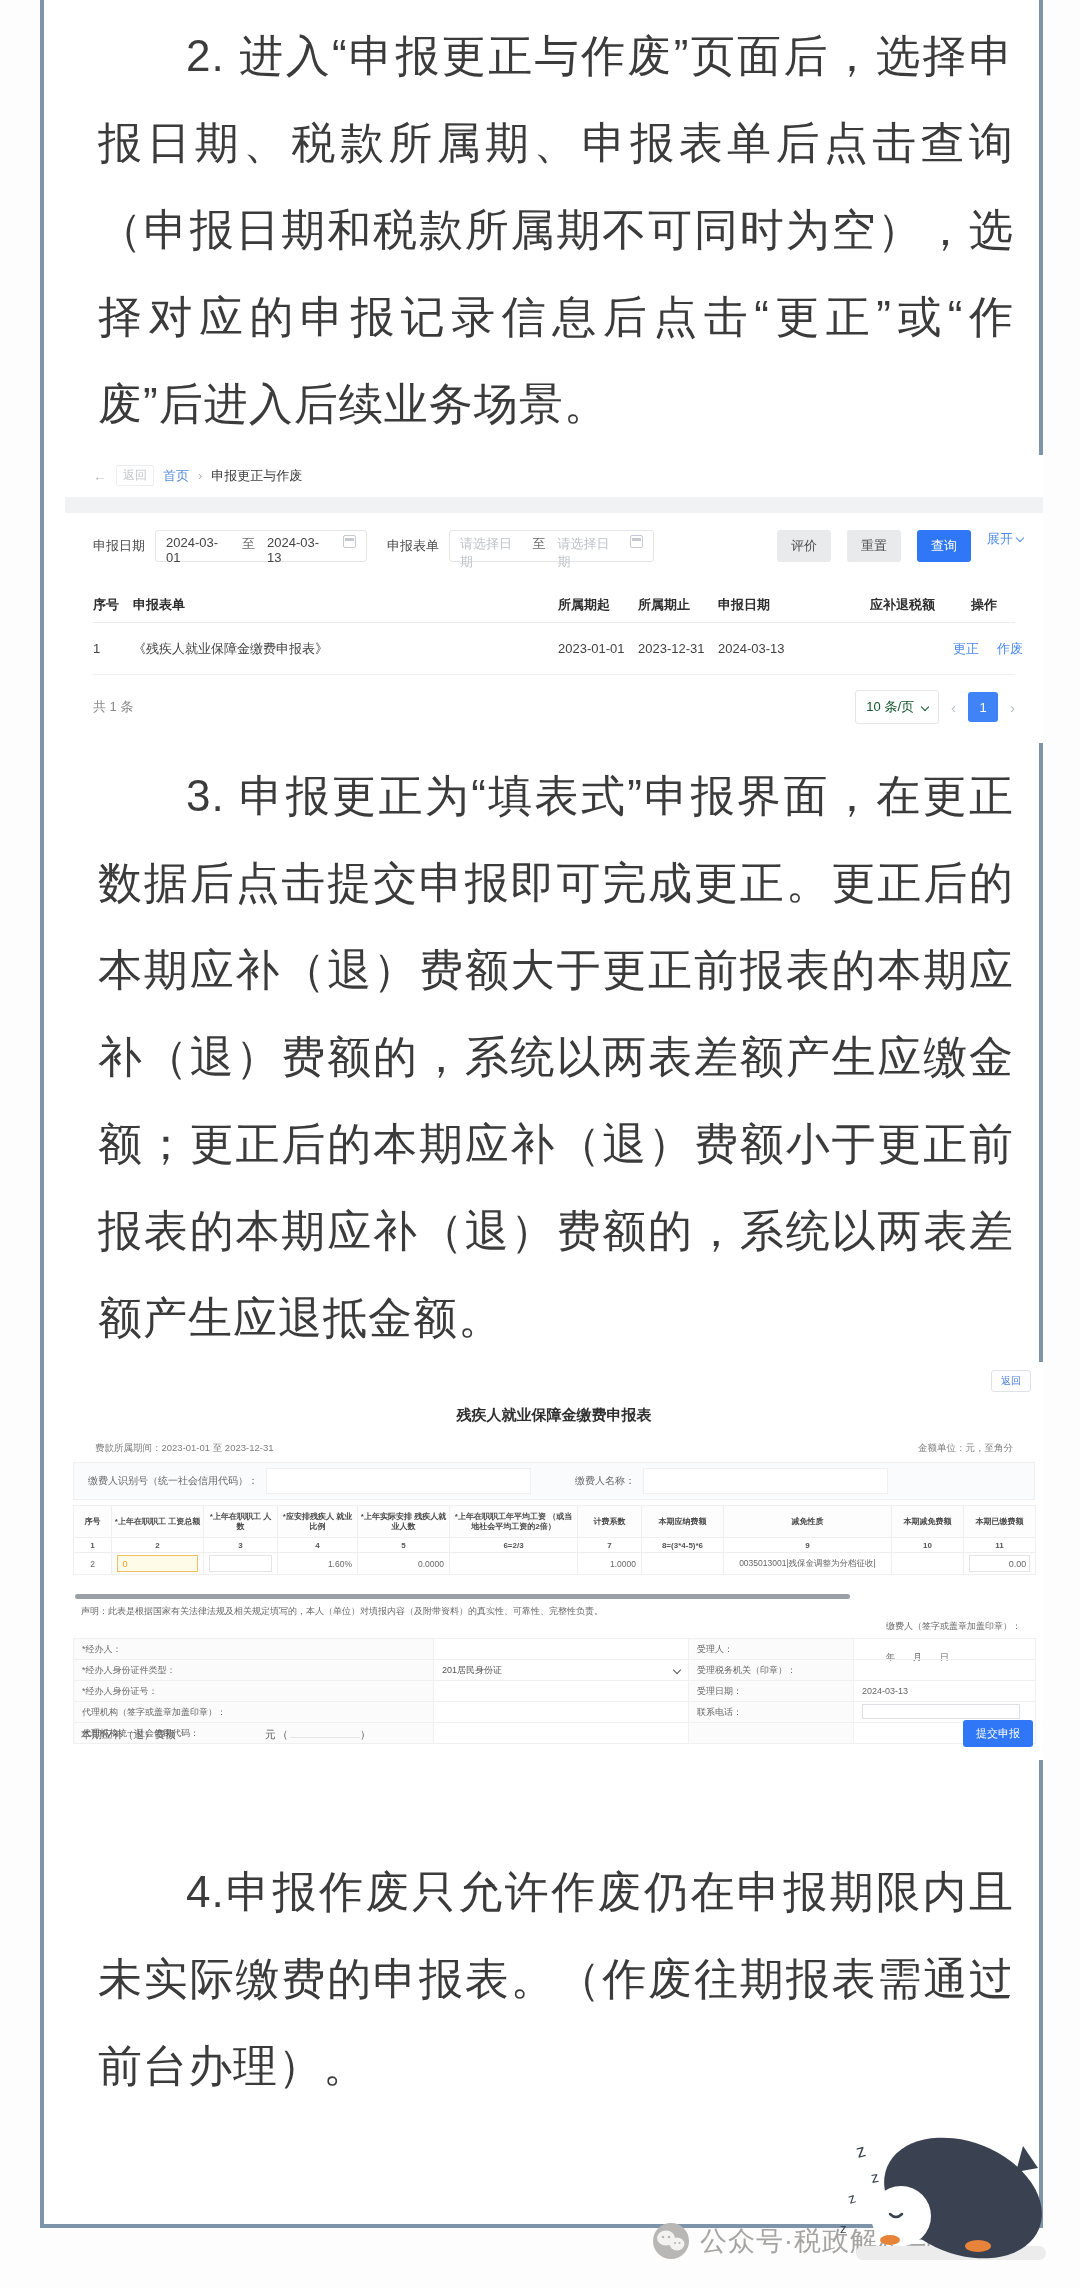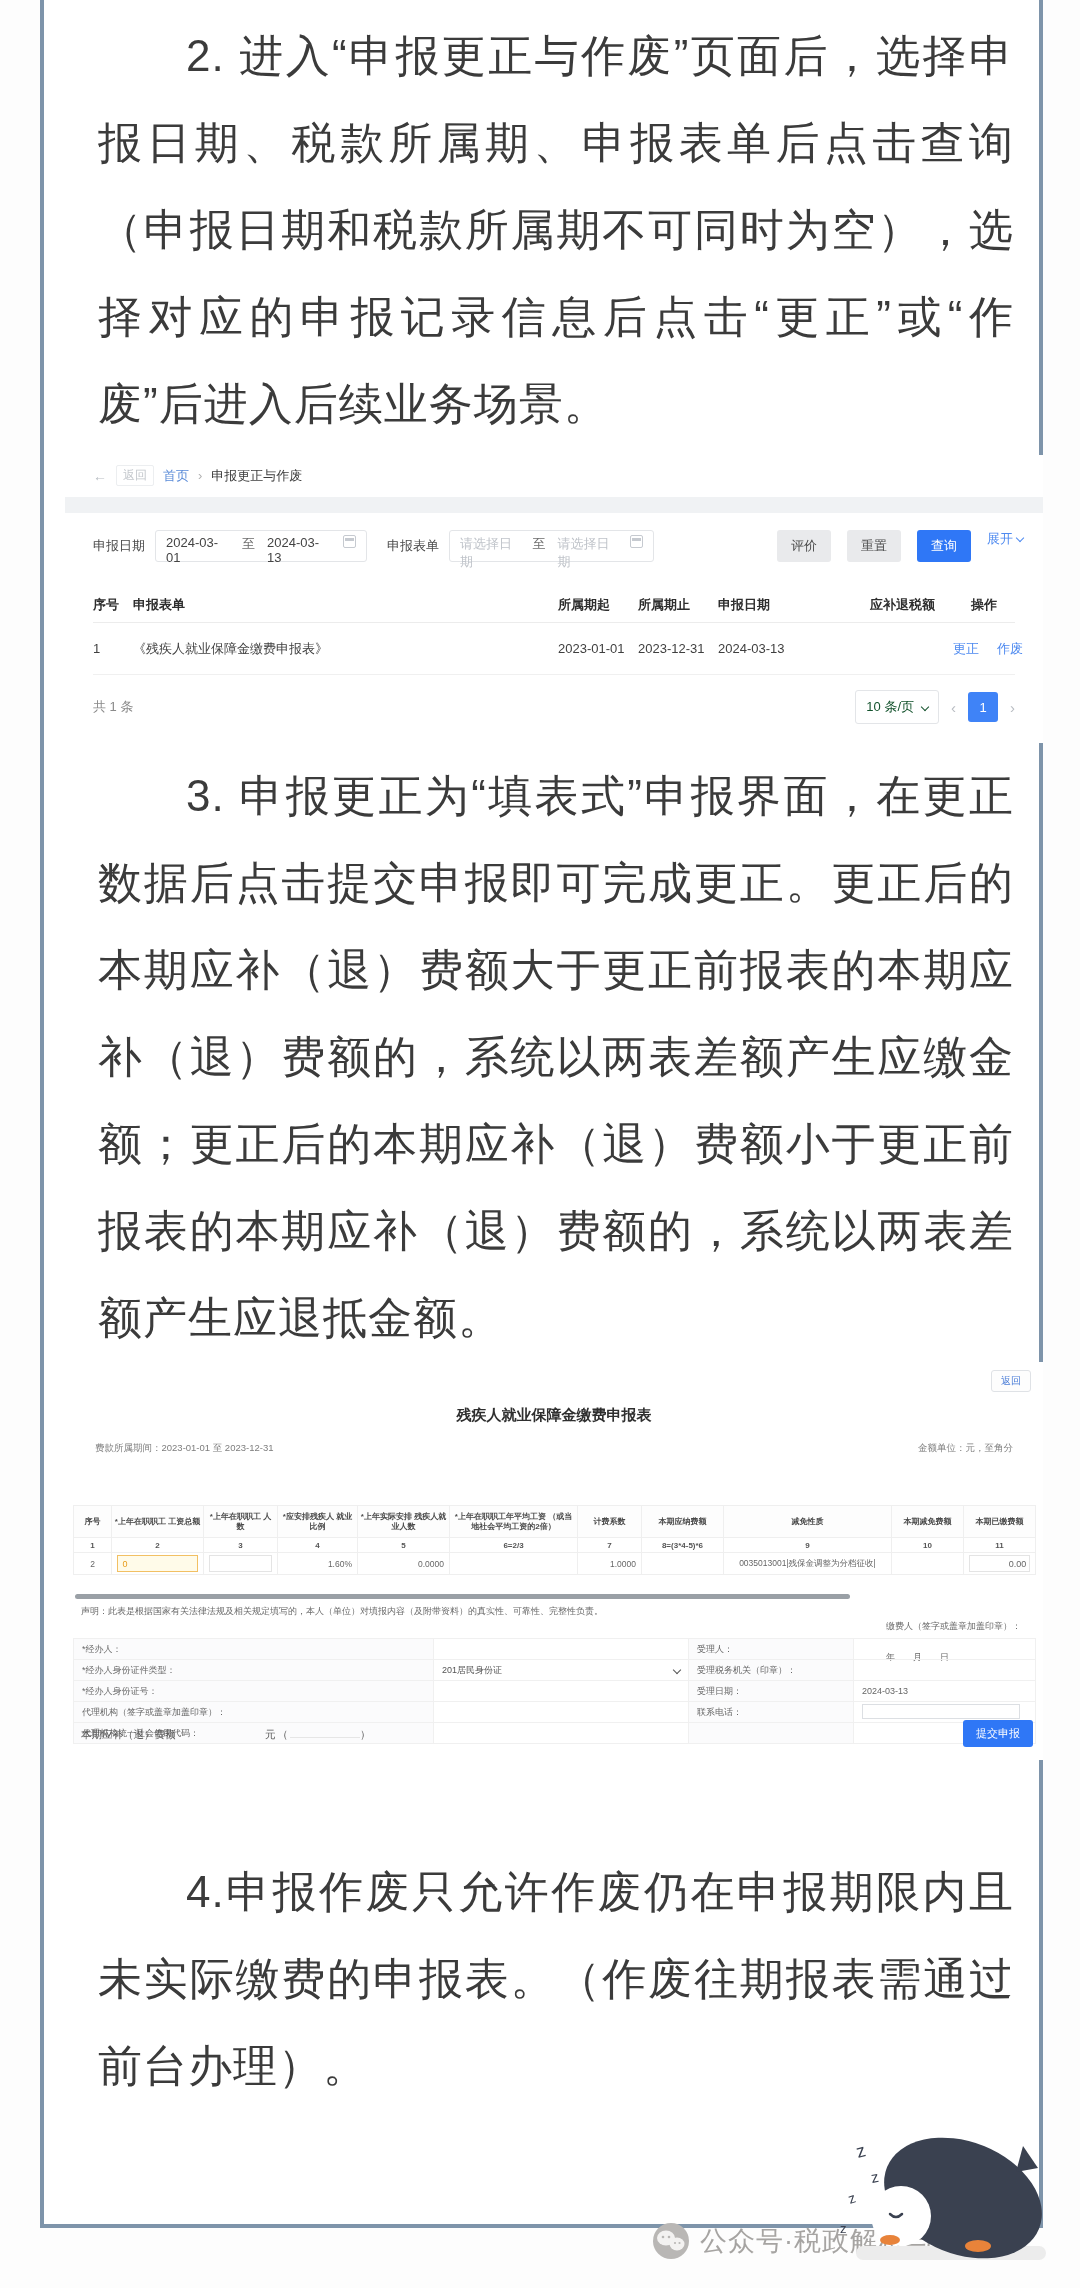--- a/index.html
+++ b/index.html
@@ -179,20 +179,26 @@
 
   <p class="para p3">3. 申报更正为“填表式”申报界面，在更正数据后点击提交申报即可完成更正。更正后的本期应补（退）费额大于更正前报表的本期应补（退）费额的，系统以两表差额产生应缴金额；更正后的本期应补（退）费额小于更正前报表的本期应补（退）费额的，系统以两表差额产生应退抵金额。</p>
 
   <div class="shot2">
     <button class="back-btn">返回</button>
     <div class="form-title">残疾人就业保障金缴费申报表</div>
     <div class="meta">
       <span>费款所属期间：2023-01-01 至 2023-12-31</span>
       <span class="u">金额单位：元，至角分</span>
     </div>
+    <div class="payer">
+      <span class="lab1">缴费人识别号（统一社会信用代码）：</span>
+      <span class="in1"></span>
+      <span class="lab2">缴费人名称：</span>
+      <span class="in2"></span>
+    </div>
 
     <table class="ft">
       <colgroup>
         <col style="width:38px">
           <col style="width:92px">
           <col style="width:74px">
           <col style="width:80px">
         <col style="width:92px">
           <col style="width:128px">
           <col style="width:64px">

